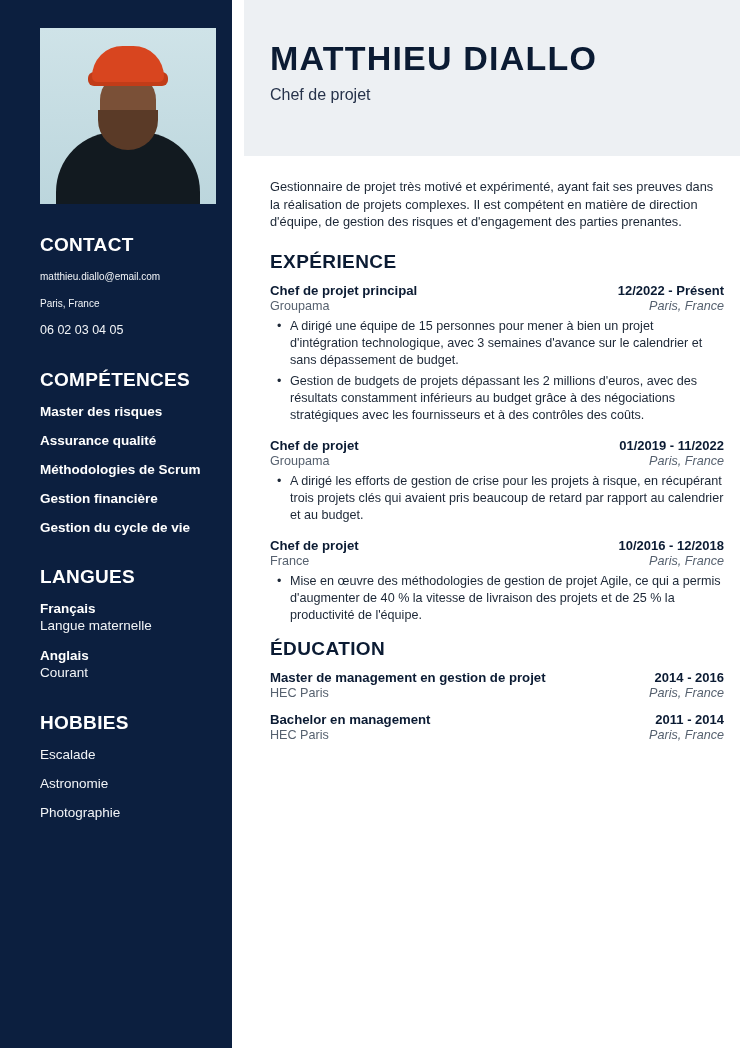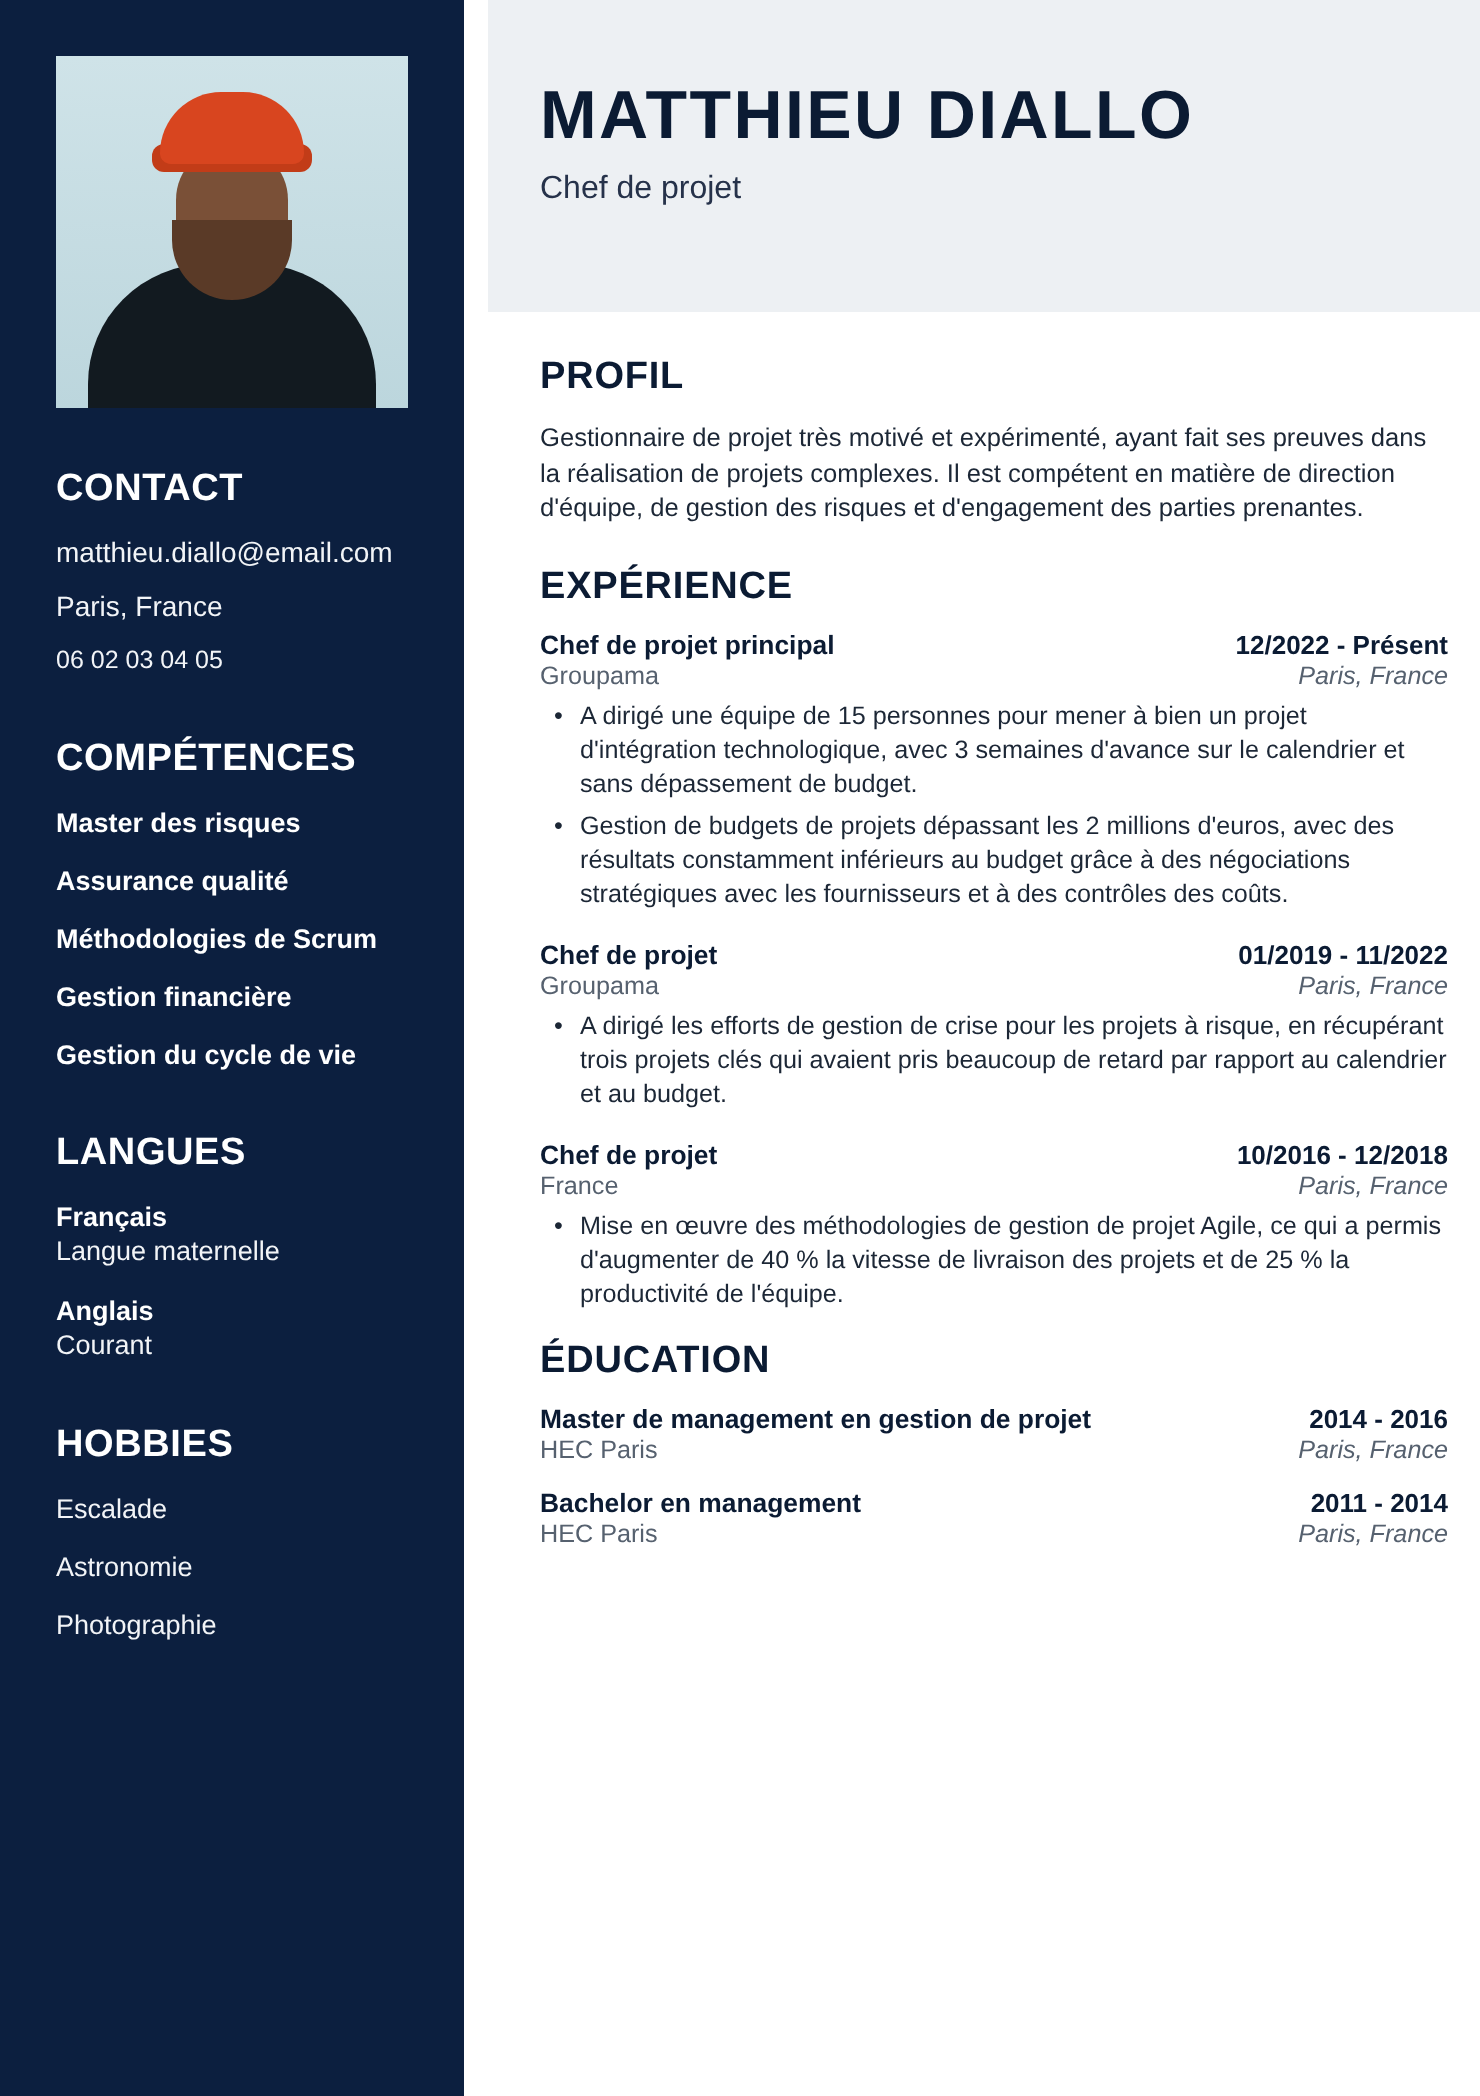--- a/index.html
+++ b/index.html
@@ -17,21 +17,21 @@
     overflow: hidden;
   }
   
   .sidebar {
     position: absolute;
     left: 0; top: 0;
     width: 232px;
     height: 1048px;
     background: #0c1f3f;
     color: #ffffff;
-    padding: 28px 28px 0 28px;
+    padding: 28px 28px 0 40px;
   }
   .photo {
     width: 176px;
     height: 176px;
     background: linear-gradient(180deg, #cfe3e8 0%, #bcd6dd 100%);
     position: relative;
     overflow: hidden;
   }
   
   .photo .hat {
@@ -77,21 +77,21 @@
     border-radius: 20px 20px 8px 8px;
   }
   .side-h {
     font-size: 19px;
     font-weight: bold;
     letter-spacing: 0.3px;
     margin-top: 30px;
     margin-bottom: 12px;
   }
   .side-text {
-    font-size: 14px;
+    font-size: 10px;
     line-height: 17px;
     margin-bottom: 10px;
     color: #f2f4f7;
   }
   .side-text.small { font-size: 12.5px; }
   .skill {
     font-size: 13.5px;
     font-weight: bold;
     line-height: 17px;
     margin-bottom: 12px;
@@ -251,21 +251,20 @@
 
   <main class="main">
 
     <div class="header">
       <div class="name">MATTHIEU DIALLO</div>
       <div class="role">Chef de projet</div>
     </div>
 
     <div class="content">
 
-      <h2 class="sec">PROFIL</h2>
       <p class="profile-text">Gestionnaire de projet très motivé et expérimenté, ayant fait ses preuves dans la réalisation de projets complexes. Il est compétent en matière de direction d'équipe, de gestion des risques et d'engagement des parties prenantes.</p>
 
       <h2 class="sec sec-exp">EXPÉRIENCE</h2>
 
       <div class="job">
         <div class="job-row">
           <span class="job-title">Chef de projet principal</span>
           <span class="job-dates">12/2022 - Présent</span>
         </div>
         <div class="job-row2">

